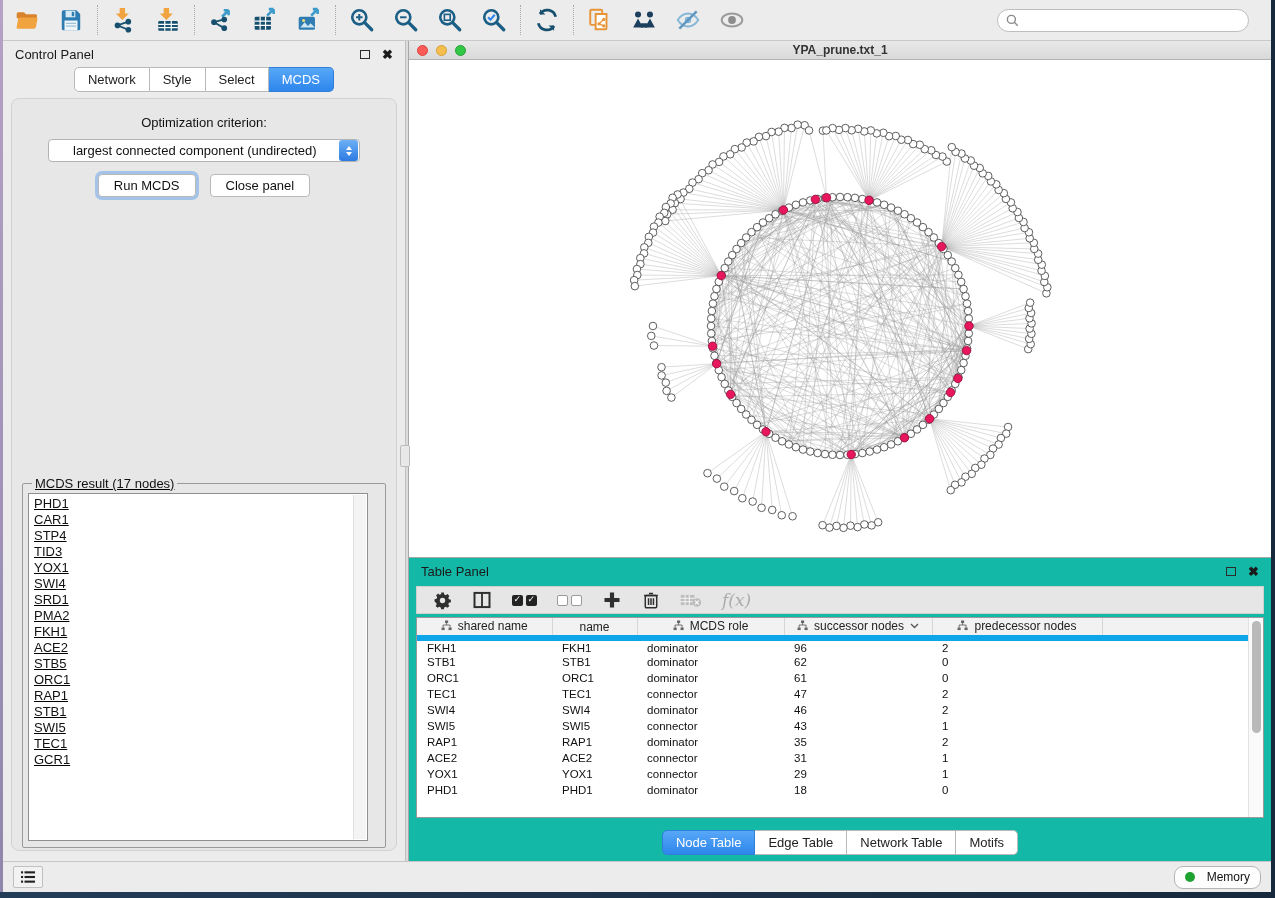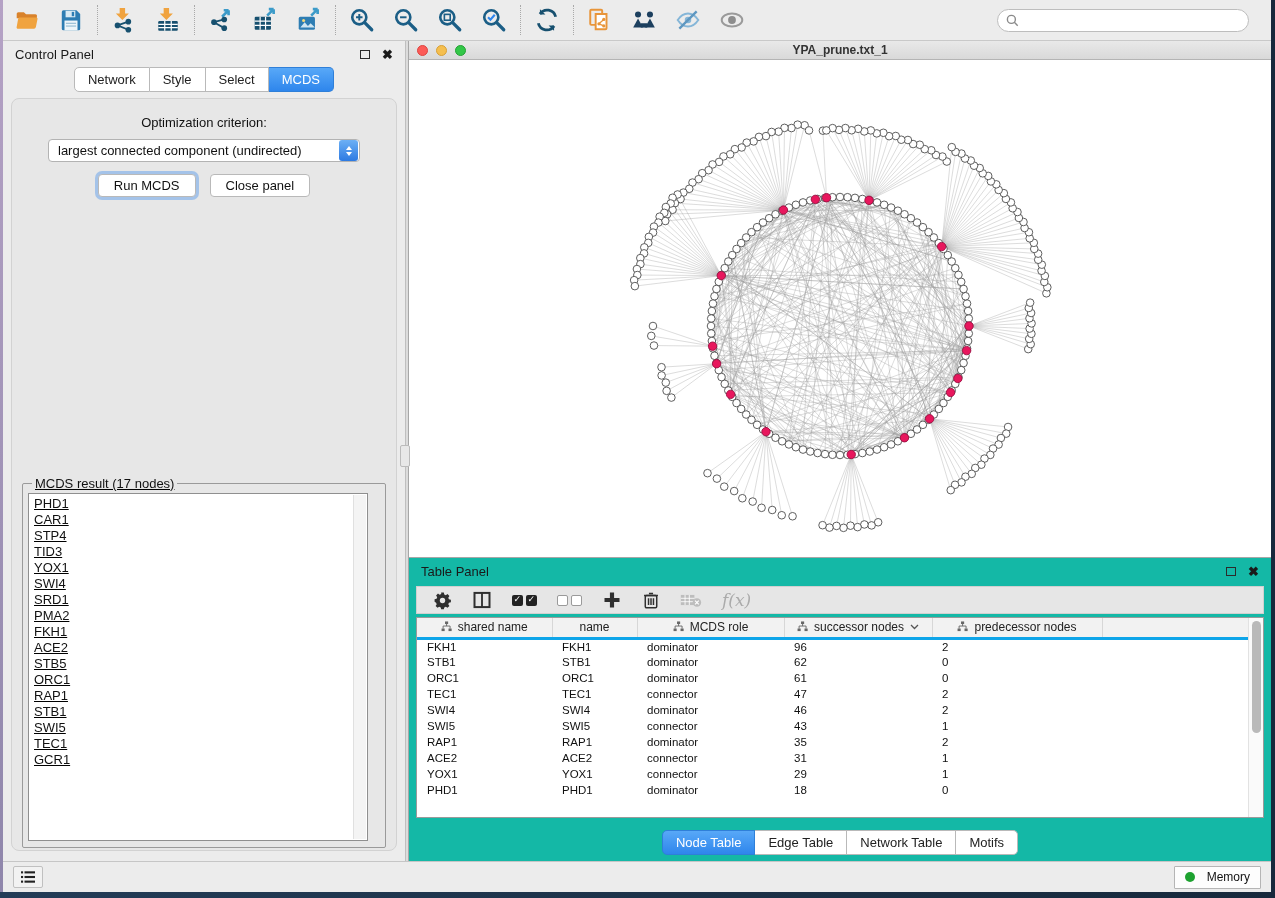--- a/index.html
+++ b/index.html
@@ -30,21 +30,21 @@
   .float-icon { width:10px; height:9px; border:1.5px solid #2b2b2b; display:inline-block; margin-right:12px; }
   .close-icon { font-size:13px; font-weight:bold; color:#1a1a1a; line-height:1; }
   .seg { display:flex; justify-content:center; flex:none; }
   .seg .tab { background:#fff; border:1px solid #b9b9b9; border-left-width:0; padding:4px 13px; font-size:13px; color:#222; font-family:"Liberation Sans",sans-serif; cursor:pointer; }
   .seg .tab:first-child { border-left-width:1px; border-radius:5px 0 0 5px; }
   .seg .tab:last-child { border-radius:0 5px 5px 0; }
   .seg .tab.active { background:linear-gradient(#58a8f8,#2e86ec); color:#fff; border-color:#2f7fd8; }
   .cp-content { flex:1; margin:6px 8px 10px 8px; background:#e7e7e7; border:1px solid #d2d2d2; border-radius:8px; display:flex; flex-direction:column; align-items:center; padding-top:16px; min-height:0; }
   .crit-label { font-size:13px; color:#111; margin-bottom:9px; }
   .combo { width:312px; height:23px; background:#fff; border:1px solid #b3b3b3; border-radius:4px; display:flex; align-items:center; position:relative; cursor:pointer; }
-  .combo .val { flex:1; font-size:13px; padding-left:9px; color:#111; white-space:nowrap; }
+  .combo .val { flex:1; font-size:13px; padding-left:24px; color:#111; white-space:nowrap; }
   .combo .cap { width:19px; height:21px; margin:0; border-radius:3px; background:linear-gradient(#6cb0f5,#2d7ae2); position:absolute; right:1px; top:0; display:flex; flex-direction:column; align-items:center; justify-content:center; gap:2px; }
   .combo .cap .up { width:0; height:0; border-left:3.5px solid transparent; border-right:3.5px solid transparent; border-bottom:4px solid #fff; }
   .combo .cap .dn { width:0; height:0; border-left:3.5px solid transparent; border-right:3.5px solid transparent; border-top:4px solid #fff; }
   .btn-row { display:flex; gap:14px; margin-top:12px; }
   .push-btn { background:#fff; border:1px solid #b9b9b9; border-radius:4px; padding:3px 15px; font-size:13px; color:#111; font-family:"Liberation Sans",sans-serif; cursor:pointer; }
   .push-btn.default { box-shadow:0 0 0 3px rgba(110,165,235,.55); }
   fieldset.mcds-box { margin:auto 10px 2px 10px; align-self:stretch; border:1px solid #9a9a9a; border-radius:2px; padding:2px 17px 6px 5px; height:372px;text-decoration:underline; }
   fieldset.mcds-box legend { font-size:13px; color:#111; padding:0 3px; margin-left:4px; }
   .mcds-list { background:#fff; border:1px solid #8f8f8f; height:348px; overflow:hidden; position:relative; padding:2px 0 0 5px; }
   .mcds-list .track { position:absolute; top:1px; right:1px; bottom:1px; width:13px; background:#f4f4f4; border-left:1px solid #e0e0e0; }
@@ -65,34 +65,34 @@
   .table-panel { flex:1; display:flex; flex-direction:column; background:#14b8a6; min-height:0; }
   .tp-toolbar { height:28px; flex:none; margin:2px 7px 0 7px; background:#e6e6e6; border:1px solid #d0d0d0; display:flex; align-items:center; gap:20px; padding:0 16px; }
   .tp-btn { background:none; border:none; display:flex; align-items:center; justify-content:center; cursor:pointer; height:28px; }
   .fx { font-family:"DejaVu Serif", serif; font-style:italic; font-size:17px; color:#ababab; }
   .chk { width:11px; height:11px; display:inline-block; border-radius:2px; }
   .chk.on { background:#222; position:relative; }
   .chk.on::after { content:"✓"; color:#fff; font-size:9px; position:absolute; left:1.5px; top:-0.5px; }
   .chk.off { border:1.5px solid #9a9a9a; background:#fff; }
   .tbl-wrap { flex:1; margin:3px 7px 0 7px; background:#fff; border:1px solid #9a9a9a; overflow:hidden; position:relative; min-height:0; }
   table.node-table { border-collapse:collapse; width:calc(100% - 15px); table-layout:fixed; }
-  .node-table th { background:#f2f2f2; border-bottom:3px solid #0ea5e9; border-right:1px solid #d7d7d7; font-weight:normal; font-size:12px; color:#222; height:20px; text-align:center; white-space:nowrap; overflow:hidden; }
+  .node-table th { background:#f2f2f2; border-bottom:6px solid #0ea5e9; border-right:1px solid #d7d7d7; font-weight:normal; font-size:12px; color:#222; height:20px; text-align:center; white-space:nowrap; overflow:hidden; }
   .node-table th .thx { display:inline-flex; align-items:center; gap:6px; }
   .node-table td { font-size:11.5px; color:#111; height:16px; padding-left:10px; white-space:nowrap; overflow:hidden; }
   .node-table td.num { padding-right:20px;margin-top:44px; }
   .node-table td.num.pred { padding-right:8px; }
   .node-table td.fill, .node-table th.fill { border-right:none; }
   .v-scroll { position:absolute; top:0; right:0; bottom:0; width:15px; background:#fafafa; border-left:1px solid #e2e2e2; }
   .v-scroll .thumb { position:absolute; top:3px; left:3px; width:9px; height:112px; background:#b9b9b9; border-radius:5px; }
   .tp-tabs { flex:none; display:flex; justify-content:center; padding:12px 0 6px 0; }
 
   
   .status-bar { height:31px; flex:none; border-top:1px solid #c6c6c6; background:#ececec; display:flex; align-items:center; padding:0 10px; }
   .list-btn { width:30px; height:22px; background:#f2f2f2; border:1px solid #c0c0c0; border-radius:2px; display:flex; align-items:center; justify-content:center; cursor:pointer; }
-  .memory-btn { margin-left:auto; height:23px; background:#fdfdfd; border:1px solid #b5b5b5; border-radius:1px; display:flex; align-items:center; gap:12px; padding:0 10px; font-size:12px; color:#111; cursor:pointer; }
+  .memory-btn { margin-left:auto; height:23px; background:#fdfdfd; border:1px solid #b5b5b5; border-radius:9px; display:flex; align-items:center; gap:12px; padding:0 10px; font-size:12px; color:#111; cursor:pointer; }
   .memory-dot { width:10px; height:10px; border-radius:50%; background:#1ea230; }
 </style>
 </head>
 <body>
 
 <div class="desktop-left"></div>
 
 <div class="app-window">
 
   <div class="toolbar">

